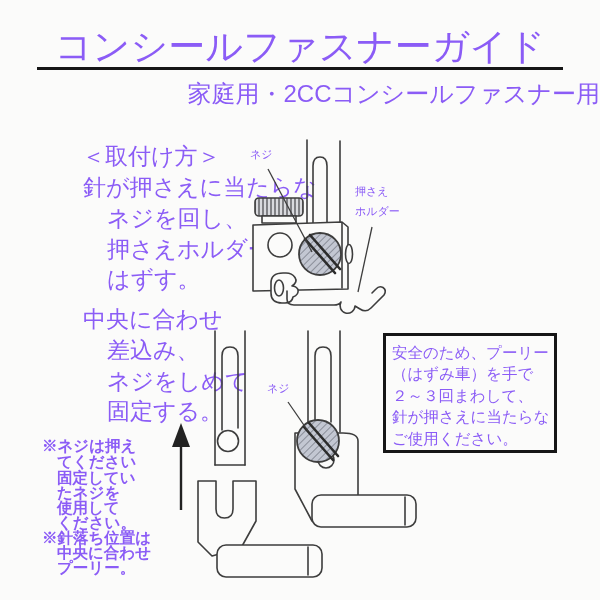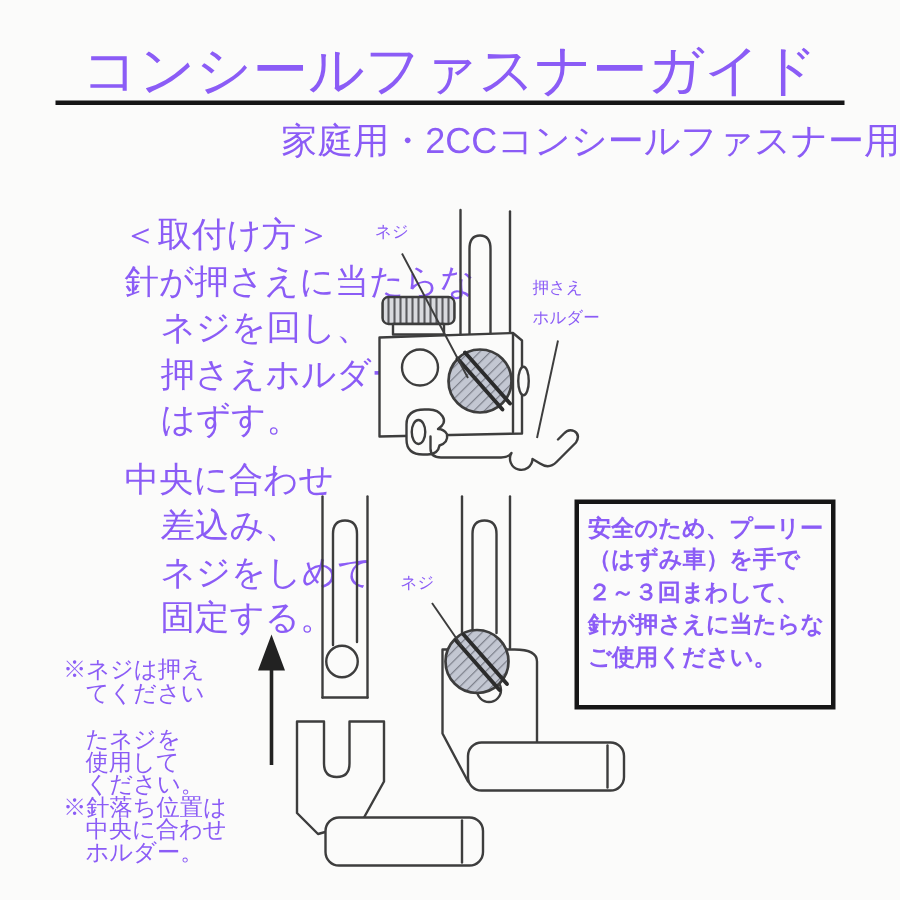--- a/index.html
+++ b/index.html
@@ -5,26 +5,26 @@
   html,body{margin:0;padding:0;background:#888;}
   #canvas{
     position:relative;width:600px;height:600px;background:#fbfbfa;
     font-family:"Liberation Sans",sans-serif;color:#8b5cf6;overflow:hidden;
   }
   .abs{position:absolute;white-space:nowrap;}
   .title{top:22px;left:0;width:600px;text-align:center;font-size:37px;font-weight:500;letter-spacing:0px;}
   .rule{top:67px;left:37px;width:526px;height:3px;background:#161616;}
   .subtitle{top:78px;left:0;width:600px;text-align:right;font-size:24px;font-weight:500;}
   .t-main{font-size:23px;font-weight:500;margin-left:47px;}
-  .t-small{font-size:15.5px;font-weight:400;}
+  .t-small{font-size:15.5px;font-weight:700;}
   .t-label{font-size:11px;font-weight:500;}
   .safety{
-    top:333px;left:383px;width:174px;height:140px;box-sizing:border-box;
+    top:333px;left:383px;width:174px;height:120px;box-sizing:border-box;
     border:3px solid #161616;padding:6px 5px 0 6px;
-    font-size:15.5px;line-height:21.4px;font-weight:700;white-space:nowrap;
+    font-size:15.5px;line-height:21.4px;font-weight:400;white-space:nowrap;
   }
   svg{position:absolute;overflow:visible;}
   .ln{stroke:#3d3d3d;stroke-width:1.6;fill:none;stroke-linecap:round;stroke-linejoin:round;}
   .fw{stroke:#3d3d3d;stroke-width:1.6;fill:#fbfbfa;stroke-linejoin:round;}
   .slot{stroke:#2c2c2c;stroke-width:2.6;fill:none;stroke-linecap:round;}
   .ptr{stroke:#3d3d3d;stroke-width:1.3;fill:none;}
 </style>
 </head>
 <body>
 
@@ -41,27 +41,28 @@
   <div class="abs t-main" style="top:203px;left:60px;">ネジを回し、</div>
   <div class="abs t-main" style="top:264px;left:60px;">はずす。</div>
 
   <div class="abs t-main" style="top:304px;left:36px;">中央に合わせ</div>
   <div class="abs t-main" style="top:335px;left:60px;">差込み、</div>
   <div class="abs t-main" style="top:366px;left:60px;">ネジをしめて</div>
   <div class="abs t-main" style="top:396px;left:60px;">固定する。</div>
 
   <div class="abs t-small" style="top:436px;left:42px;">※ネジは押え</div>
   <div class="abs t-small" style="top:452px;left:57px;">てください</div>
+  <div class="abs t-small" style="top:468px;left:57px;">固定してい</div>
   <div class="abs t-small" style="top:483px;left:57px;">たネジを</div>
   <div class="abs t-small" style="top:498px;left:57px;">使用して</div>
   <div class="abs t-small" style="top:513px;left:57px;">ください。</div>
 
   <div class="abs t-small" style="top:528px;left:42px;">※針落ち位置は</div>
   <div class="abs t-small" style="top:543px;left:57px;">中央に合わせ</div>
-  <div class="abs t-small" style="top:558px;left:57px;">ホルダー。</div>
+  <div class="abs t-small" style="top:558px;left:57px;">プーリー。</div>
 
   <svg style="left:238px;top:132px;" width="170" height="195" viewBox="0 0 170 195">
     <defs>
       <pattern id="hatch1" patternUnits="userSpaceOnUse" width="5" height="5" patternTransform="rotate(45)">
         <rect width="5" height="5" fill="#c3c7d2"></rect>
         <line x1="0" y1="0" x2="0" y2="5" stroke="#7c7f8a" stroke-width="1.6"></line>
       </pattern>
       <pattern id="knurl1" patternUnits="userSpaceOnUse" width="4" height="20">
         <rect width="4" height="20" fill="#d9dade"></rect>
         <line x1="1" y1="0" x2="1" y2="20" stroke="#5a5a5e" stroke-width="1.4"></line>

